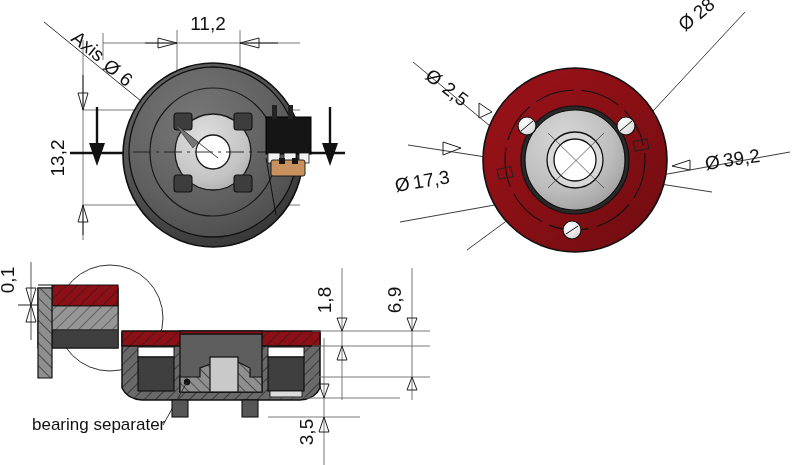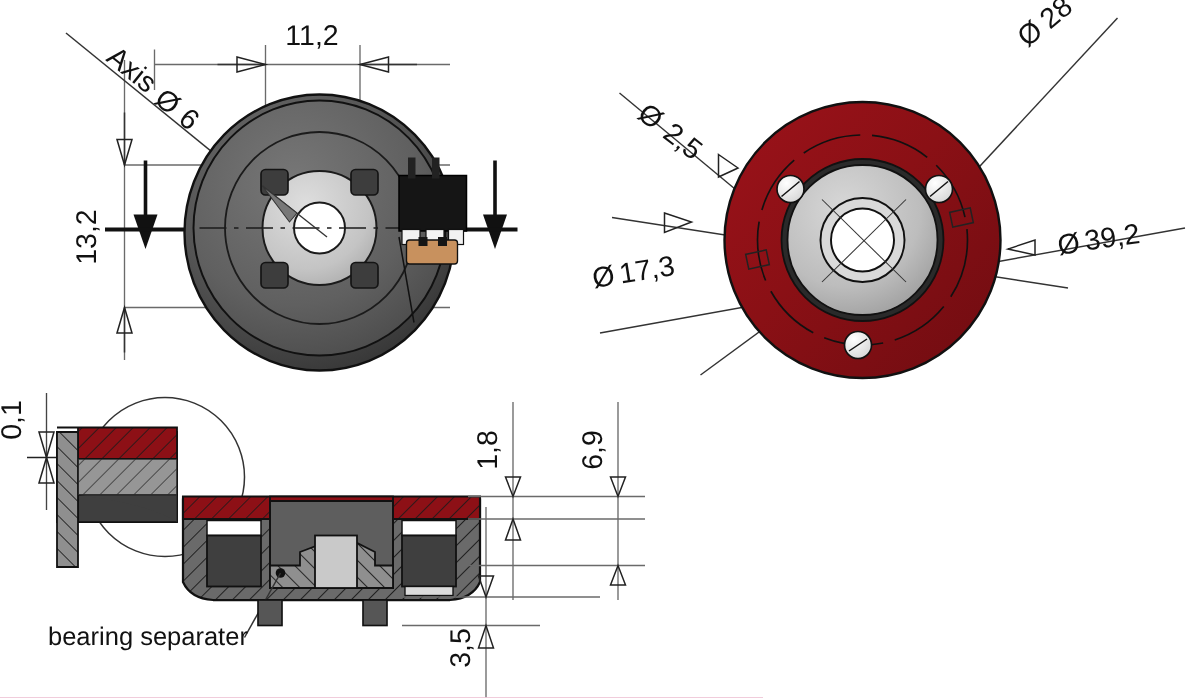--- a/index.html
+++ b/index.html
@@ -1,18 +1,18 @@
 <!DOCTYPE html>
 <html><head>
 <meta charset="utf-8">
 <style>
   html,body{margin:0;padding:0;background:#ffffff;}
   body{width:800px;height:465px;overflow:hidden;
        font-family:"Liberation Sans", sans-serif;}
-  #stage{position:relative;width:800px;height:465px;background:#be185d;}
+  #stage{position:relative;width:800px;height:465px;background:#1d4ed8;}
   svg{display:block;}
   .dimtxt{font-family:"Liberation Sans", sans-serif;font-size:19px;fill:#111;}
   .notetxt{font-family:"Liberation Sans", sans-serif;font-size:17px;fill:#111;}
 </style>
 </head>
 <body>
 
 <div id="stage">
 <svg width="800" height="465" viewBox="0 0 800 465">
 

